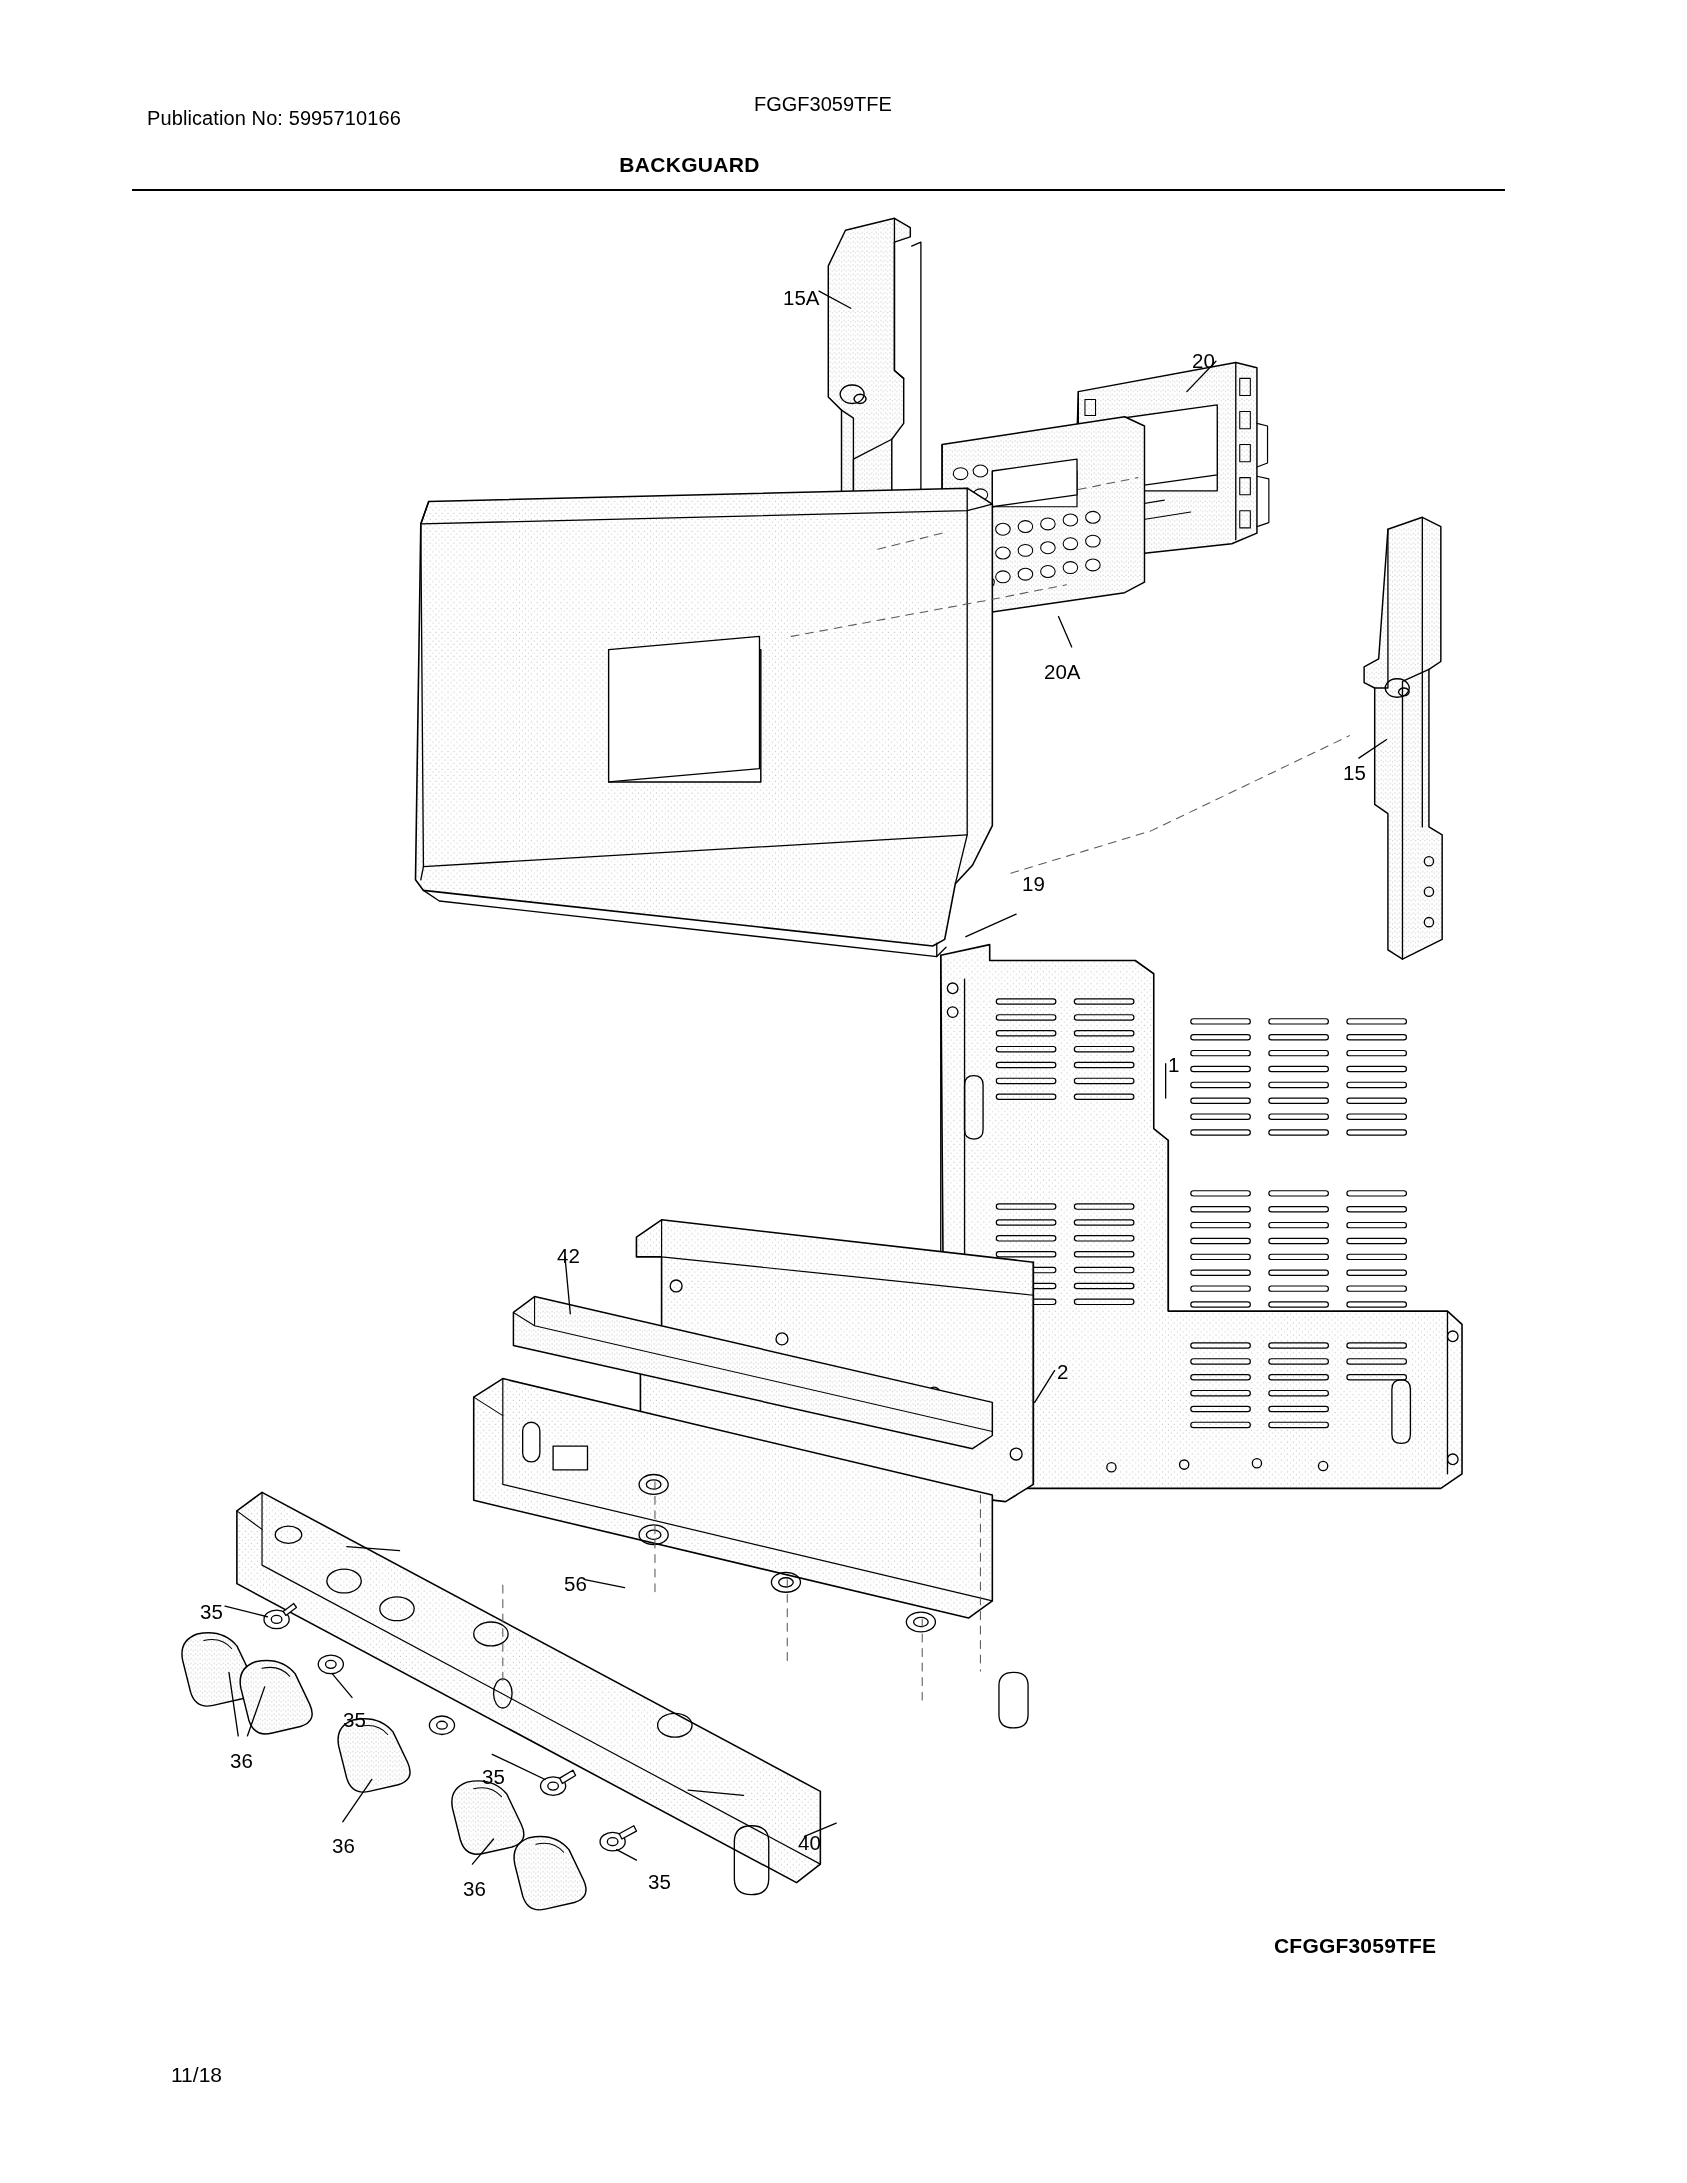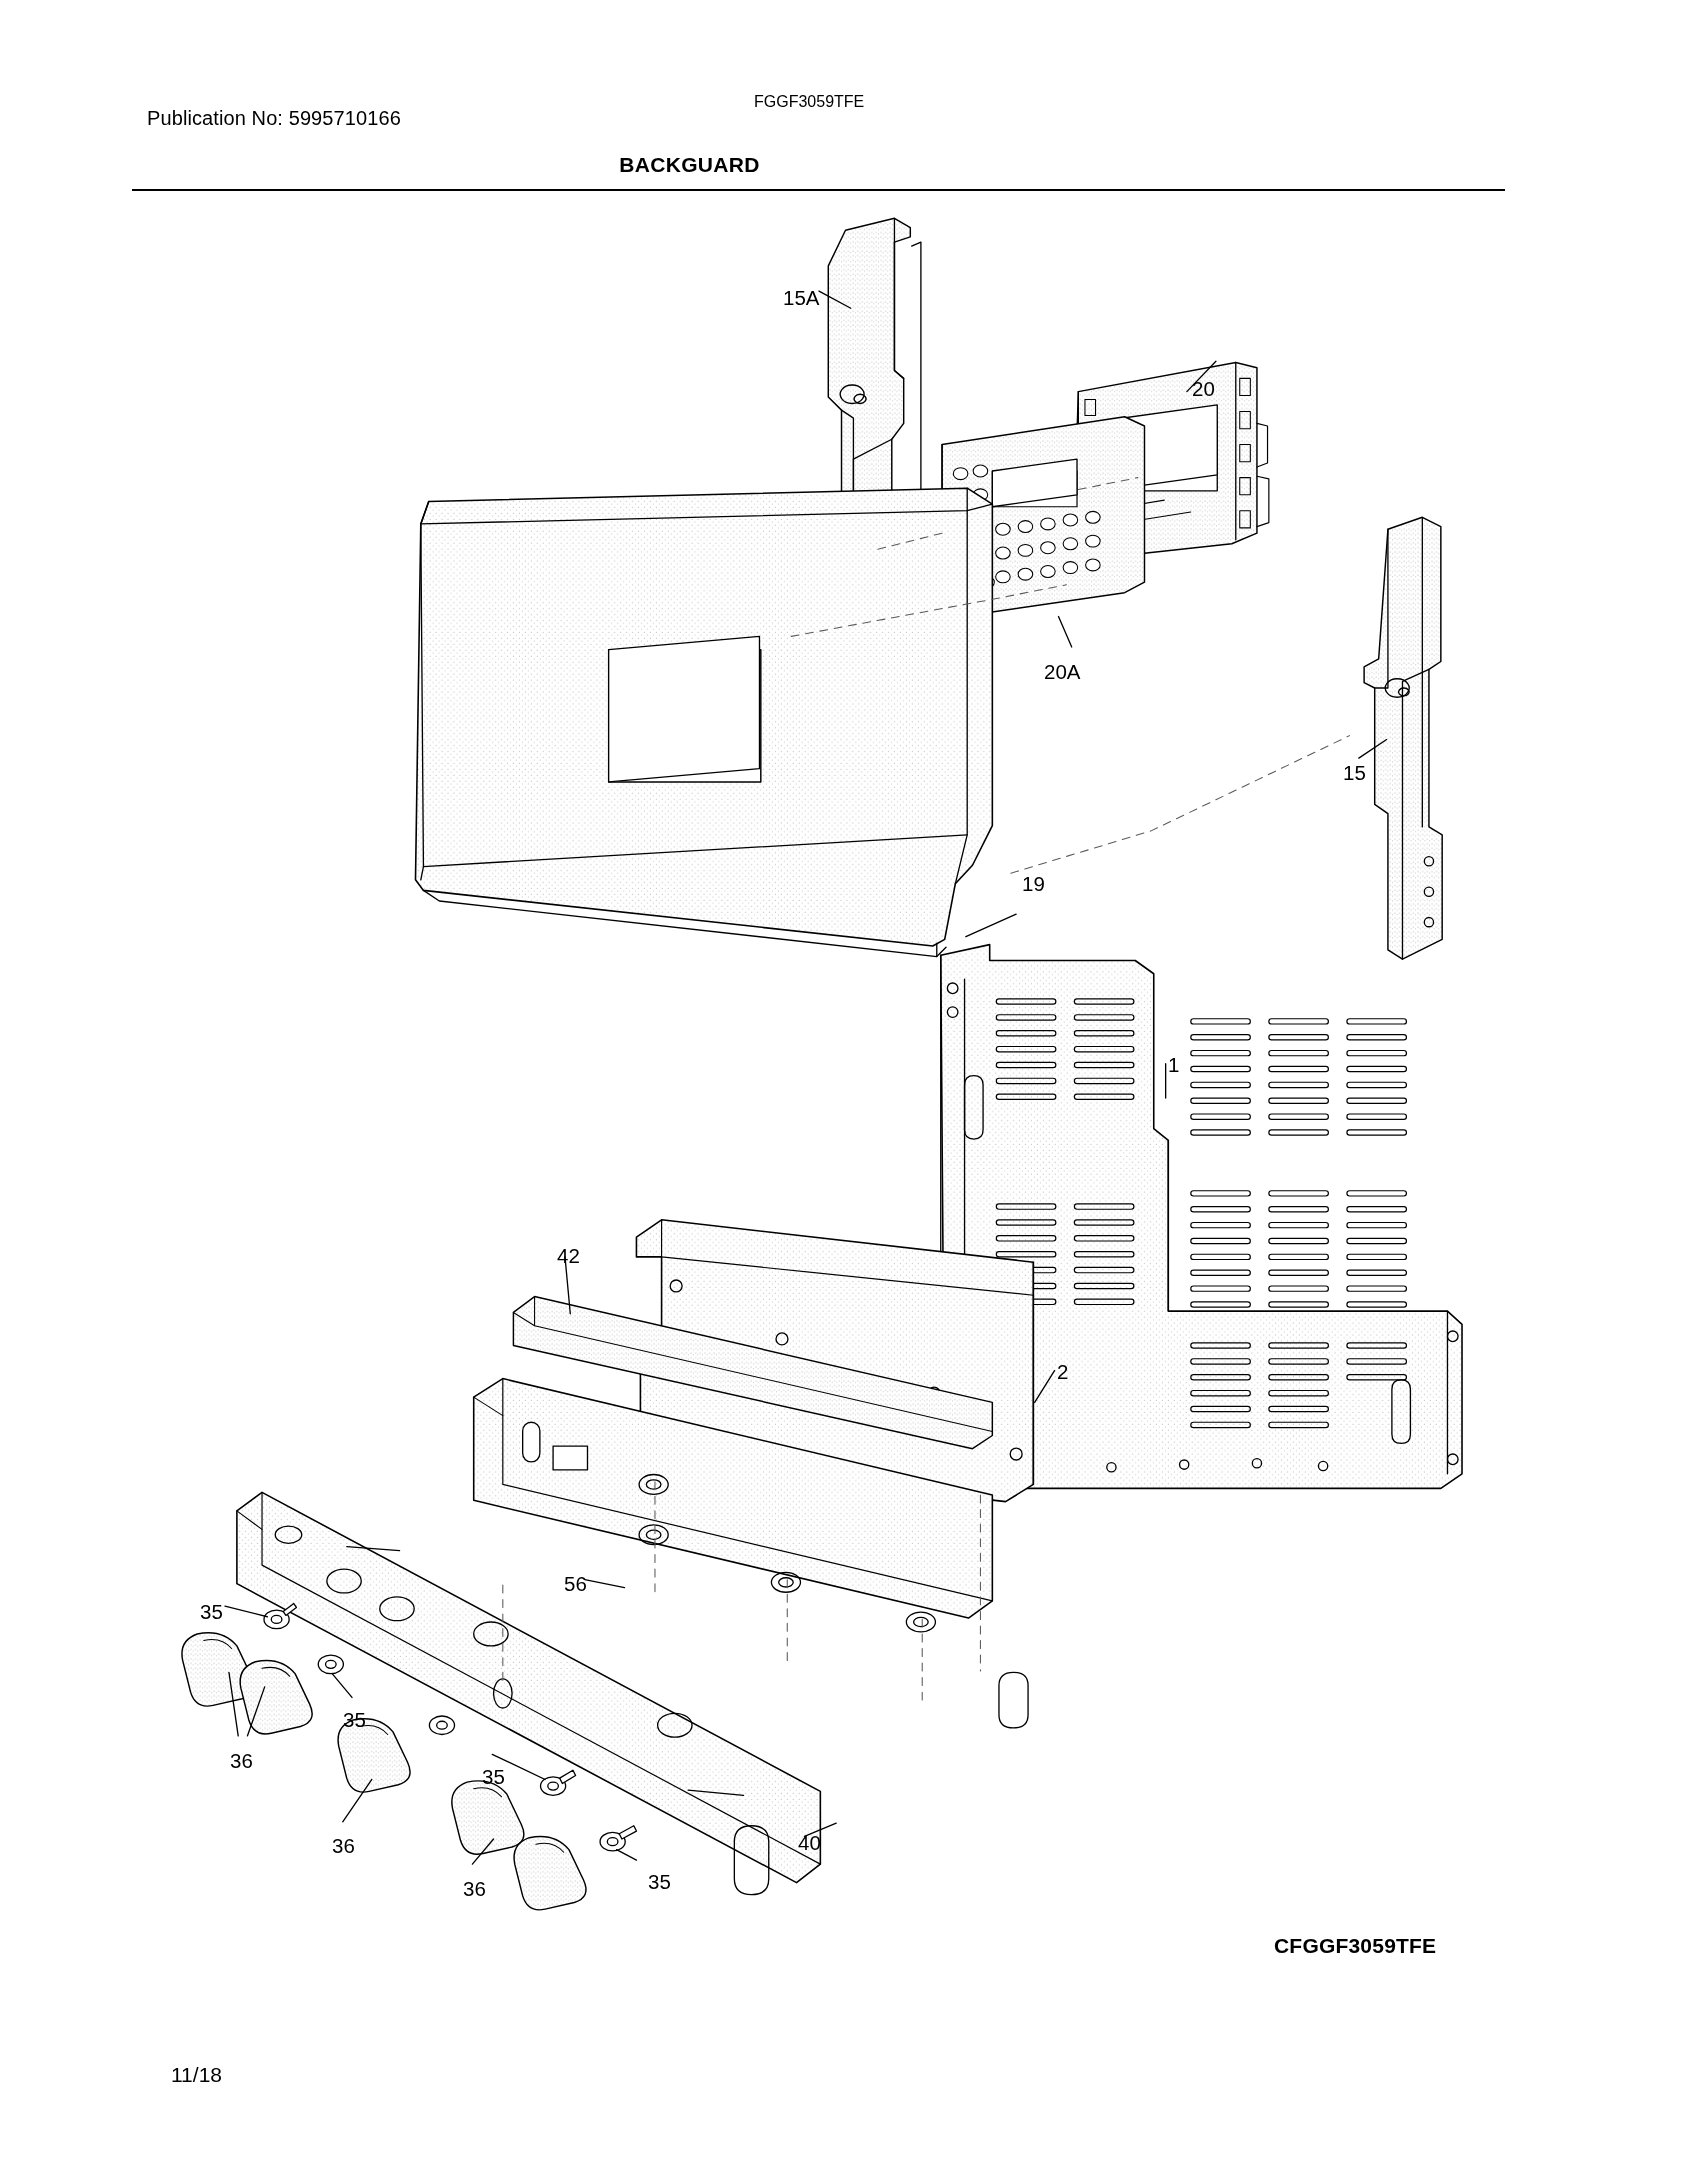--- a/index.html
+++ b/index.html
@@ -26,21 +26,21 @@
     left: 147px;
     top: 107px;
     font-size: 20px;
     letter-spacing: 0.1px;
     white-space: nowrap;
   }
   .hdr-model {
     position: absolute;
     left: 754px;
     top: 93px;
-    font-size: 16px;
+    font-size: 20px;
     white-space: nowrap;
   }
   .hdr-title {
     position: absolute;
     left: 0;
     top: 153px;
     width: 1379px;
     text-align: center;
     font-size: 21px;
     font-weight: bold;
@@ -494,21 +494,21 @@
         <path d="M990 2240 L990 2416"></path>
         <path d="M1190 2388 L1190 2520"></path>
         <path d="M1394 2448 L1394 2572"></path>
         <path d="M1482 2260 L1482 2526"></path>
         <path d="M760 2396 L760 2540"></path>
       </g>
     </g>
   </svg>
 
   <div class="callout" style="left:783px; top:286px;">15A</div>
-  <div class="callout" style="left:1192px; top:349px;margin-top:28px;">20</div>
+  <div class="callout" style="left:1192px; top:349px;">20</div>
   <div class="callout" style="left:1044px; top:660px;">20A</div>
   <div class="callout" style="left:1343px; top:761px;">15</div>
   <div class="callout" style="left:1022px; top:872px;">19</div>
   <div class="callout" style="left:1168px; top:1053px;">1</div>
   <div class="callout" style="left:557px;  top:1244px;">42</div>
   <div class="callout" style="left:1057px; top:1360px;">2</div>
   <div class="callout" style="left:564px;  top:1572px;">56</div>
   <div class="callout" style="left:200px;  top:1600px;">35</div>
   <div class="callout" style="left:230px;  top:1749px;">36</div>
   <div class="callout" style="left:343px;  top:1708px;">35</div>

